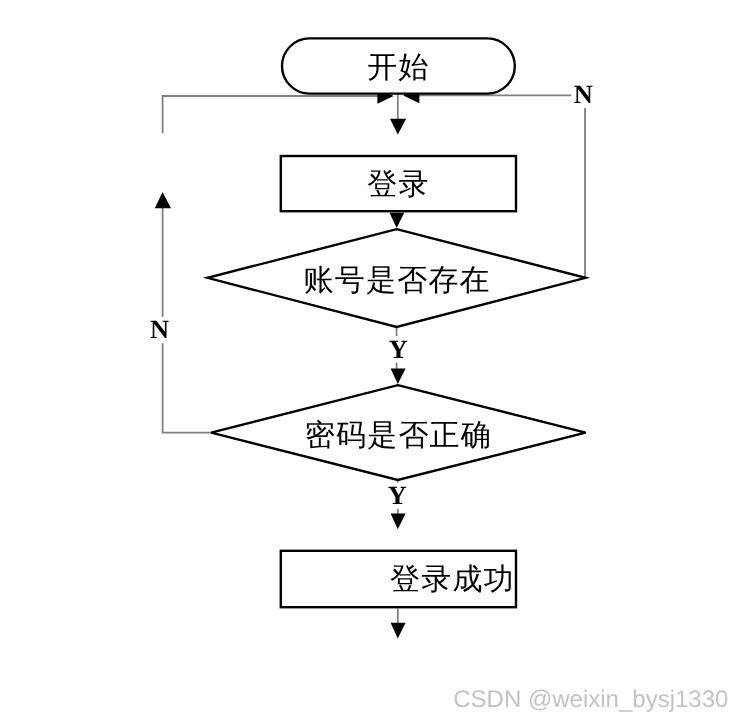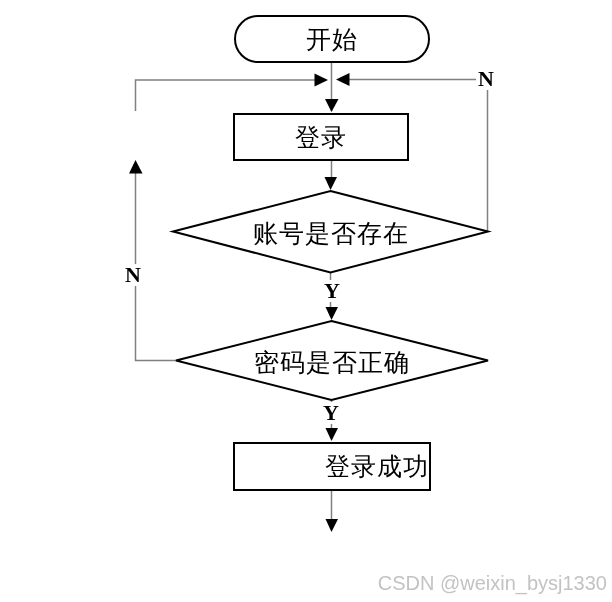--- a/index.html
+++ b/index.html
@@ -27,30 +27,31 @@
     background: #ffffff;
     border: 2.5px solid #000000;
     display: flex;
     align-items: center;
     justify-content: center;
     z-index: 2;
     font-size: 25px;
     color: #000000;
     letter-spacing: 1px;
     white-space: nowrap;
+    margin-top: 16px;
   }
   .terminator-start {
     left: 234px; top: 15px; width: 196px; height: 48px;
     border-radius: 24px;
   }
   .process-login-fail {
     left: 63px; top: 111px; width: 143px; height: 47px;
   }
   .process-login {
-    left: 233px; top: 113px; width: 176px; height: 48px; text-align: center;
+    left: 233px; top: 113px; width: 198px; height: 48px; text-align: center;
   }
   .process-login-success {
     left: 233px; top: 442px; width: 198px; height: 49px; justify-content: flex-end;
   }
   .terminator-end {
     left: 233px; top: 533px; width: 195px; height: 50px;
     border-radius: 25px;
   }
   .diamond-label {
     position: absolute;

